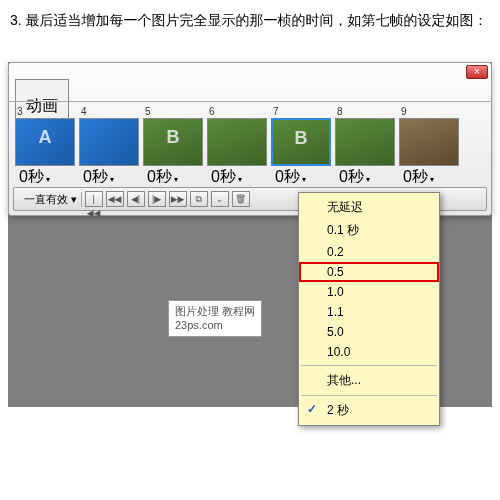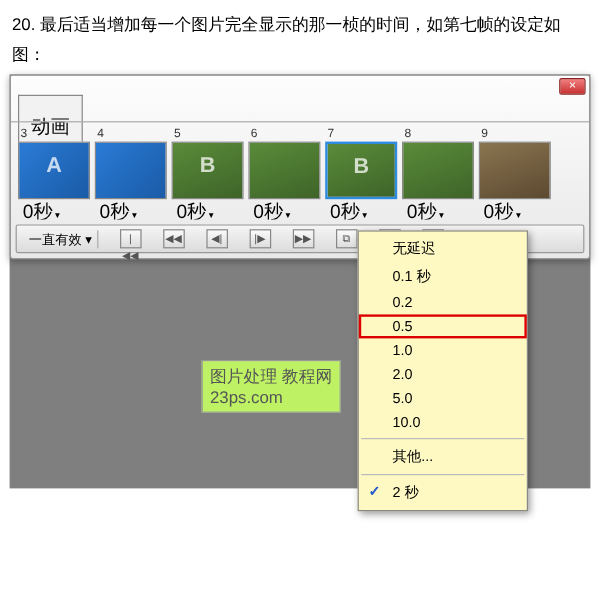--- a/index.html
+++ b/index.html
@@ -15,34 +15,34 @@
 .frame{width:62px;flex-shrink:0}
 .fnum{font-size:10px;color:#333;padding-left:2px}
 .thumb{width:60px;height:48px;border:1px solid #888;margin:1px 0}
 .thumb.sel{border:2px solid #2e8bde}
 .blue{background:linear-gradient(135deg,#2a7bd6,#1a5ba6)}
 .green{background:linear-gradient(160deg,#5a8b3a,#3e6428)}
 .brown{background:linear-gradient(160deg,#8a7550,#5c4930)}
 .letter{color:rgba(255,255,255,.75);font-size:18px;font-weight:bold;text-align:center;padding-top:8px}
 .timing{font-size:16px;text-align:left;padding-left:4px}
 .timing:after{content:"▾";font-size:8px;margin-left:2px}
-.controls{display:flex;align-items:center;gap:18px;padding:3px 6px;border-top:1px solid #aaa;background:linear-gradient(#f5f5f5,#dcdcdc);height:24px;position:absolute;bottom:4px;left:4px;right:4px;border:1px solid #999;border-radius:2px}
+.controls{display:flex;align-items:center;gap:3px;padding:3px 6px;border-top:1px solid #aaa;background:linear-gradient(#f5f5f5,#dcdcdc);height:24px;position:absolute;bottom:4px;left:4px;right:4px;border:1px solid #999;border-radius:2px}
 .loop{font-size:11px;padding:0 4px;border-right:1px solid #aaa}
 .cbtn{width:18px;height:16px;border:1px solid #888;background:linear-gradient(#fafafa,#ddd);font-size:9px;line-height:14px;text-align:center;color:#555}
 .menu{position:absolute;top:130px;left:290px;width:142px;background:#fef9c3;border:1px solid #888;box-shadow:2px 2px 6px rgba(0,0,0,.4);padding:3px 0;font-size:12px}
 .mitem{padding:3px 8px 3px 28px;position:relative}
 .mitem.hi{border:2px solid #d00;padding:1px 6px 1px 26px}
 .sep{height:1px;background:#bbb;margin:3px 2px}
 .check{position:absolute;left:8px;color:#2255cc;font-weight:bold}
-.wm{position:absolute;top:238px;left:160px;background:#bef264;border:1px solid #999;padding:3px 6px;font-size:14px;color:#555;line-height:1.3}
+.wm{position:absolute;top:238px;left:160px;background:#ffffff;border:1px solid #999;padding:3px 6px;font-size:11px;color:#555;line-height:1.3}
 </style>
 </head>
 <body>
 
-<div class="instruction">20. 最后适当增加每一个图片完全显示的那一桢的时间，如第七帧的设定如图：</div>
+<div class="instruction">3. 最后适当增加每一个图片完全显示的那一桢的时间，如第七帧的设定如图：</div>
 
 <div class="canvas">
  <div class="panel">
   <div class="closebar">
    <div class="closebtn">×</div>
   </div>
   <div class="tabrow">
    <div class="tab">动画</div>
   </div>
   <div class="strip" id="strip">
@@ -108,21 +108,21 @@
    <span class="cbtn">🗑</span>
   </div>
  </div>
 
  <div class="menu" id="menu">
       <div class="mitem"><span>无延迟</span></div>
       <div class="mitem"><span>0.1 秒</span></div>
       <div class="mitem"><span>0.2</span></div>
       <div class="mitem hi"><span>0.5</span></div>
       <div class="mitem"><span>1.0</span></div>
-      <div class="mitem"><span>2.0</span></div>
+      <div class="mitem"><span>1.1</span></div>
       <div class="mitem"><span>5.0</span></div>
       <div class="mitem"><span>10.0</span></div>
       <div class="sep"></div>
       <div class="mitem"><span>其他...</span></div>
       <div class="sep"></div>
       <div class="mitem"><span class="check">✓</span><span>2 秒</span></div>
     </div>
 
  <div class="wm">
   <div>图片处理 教程网</div>

